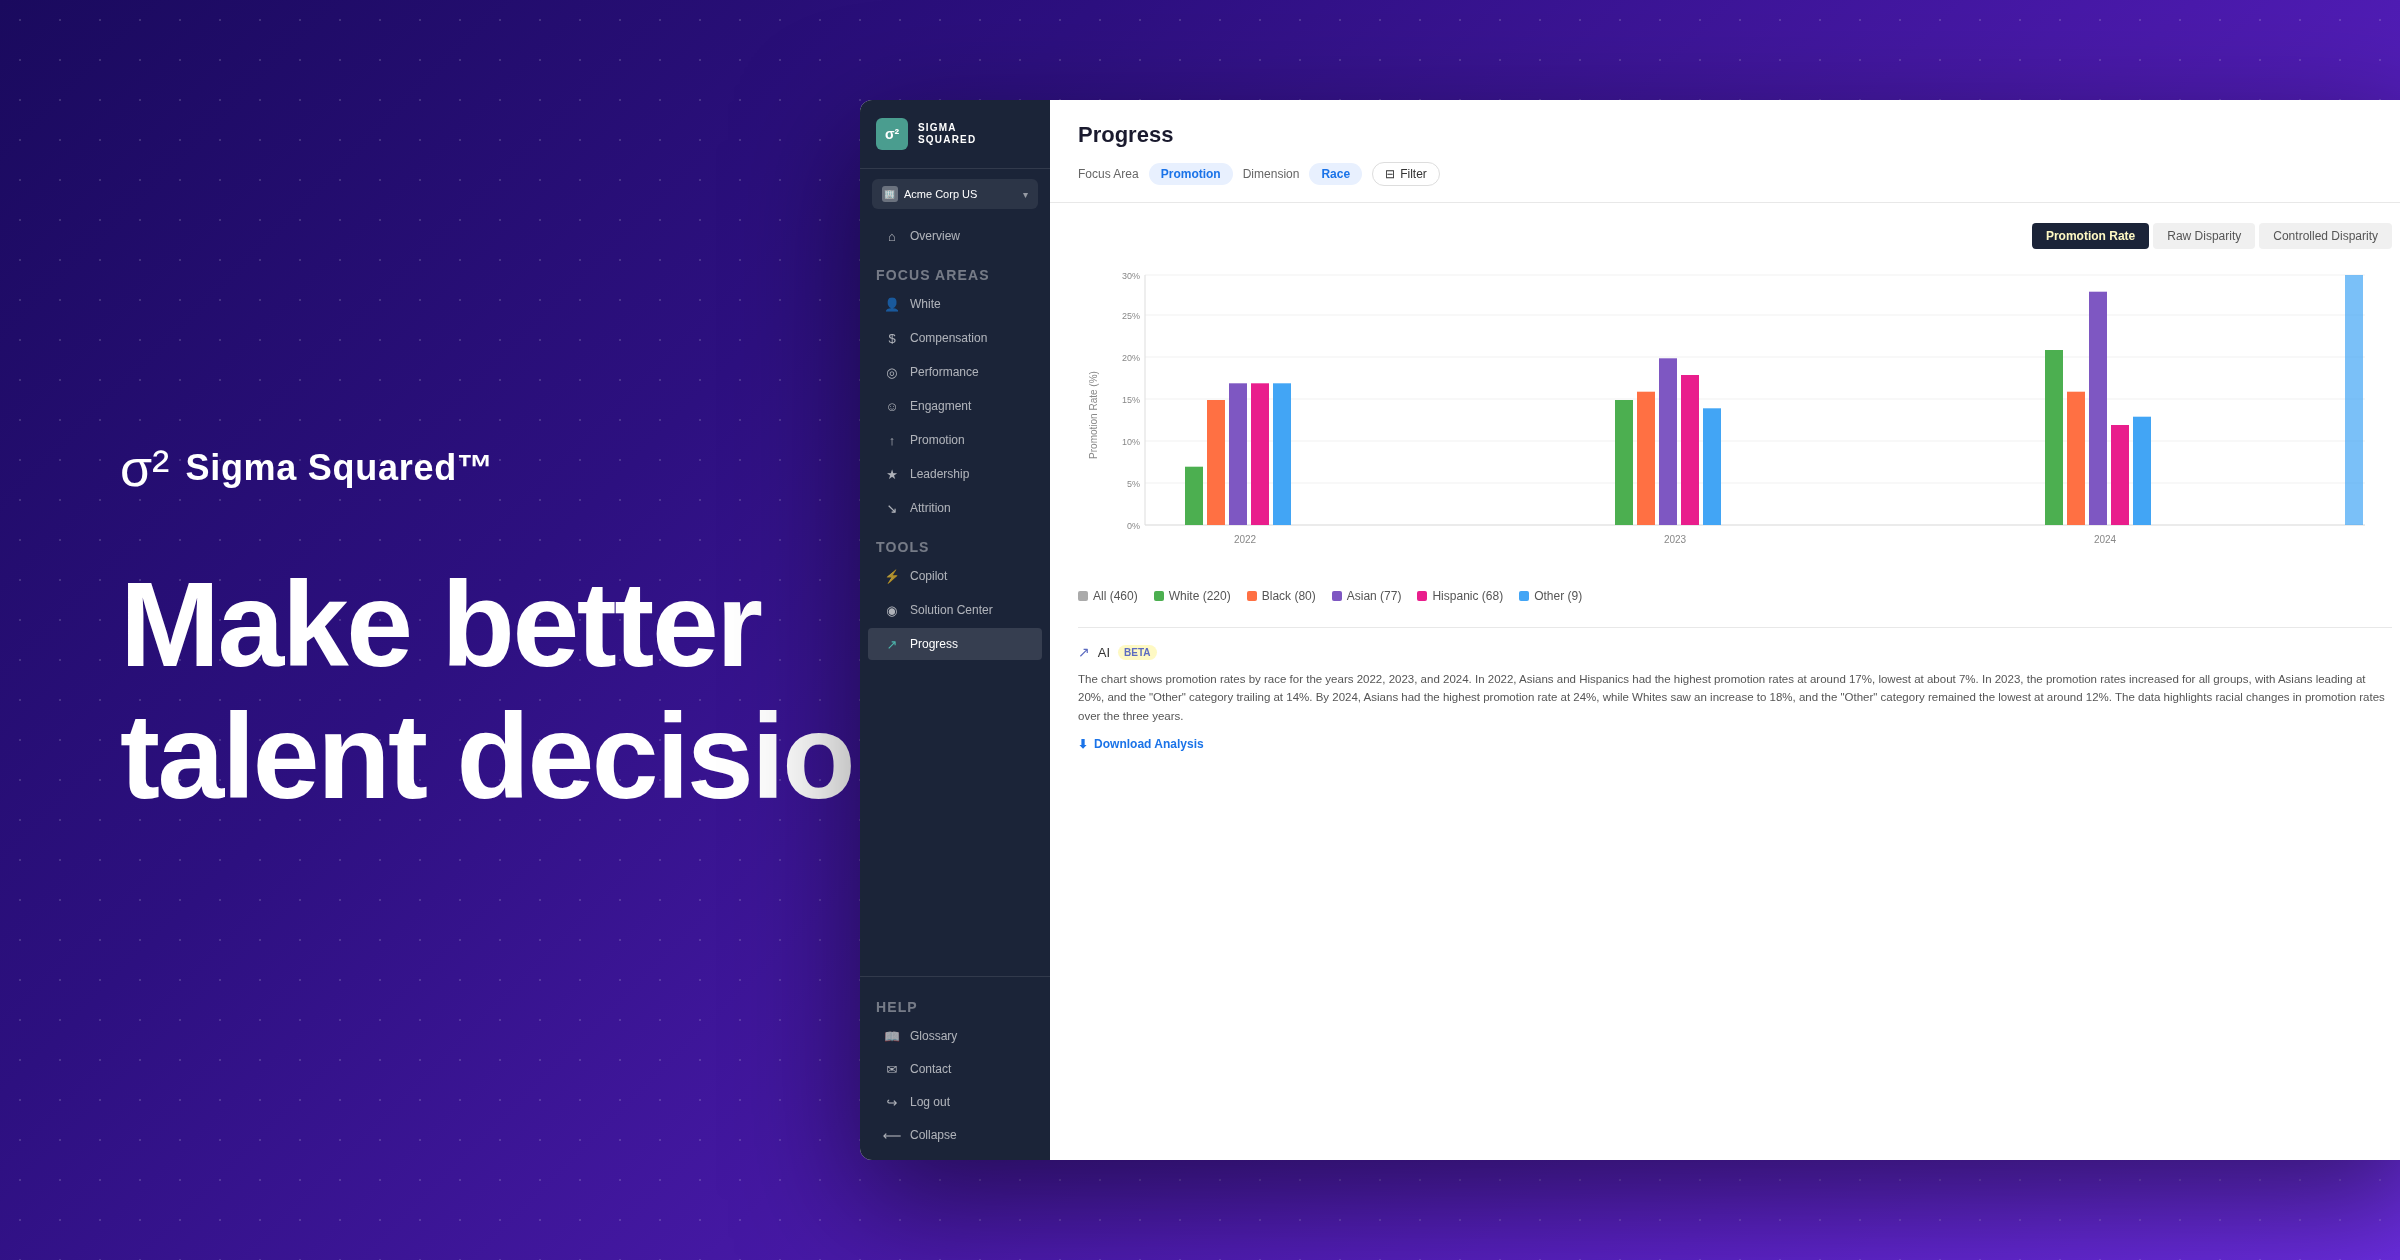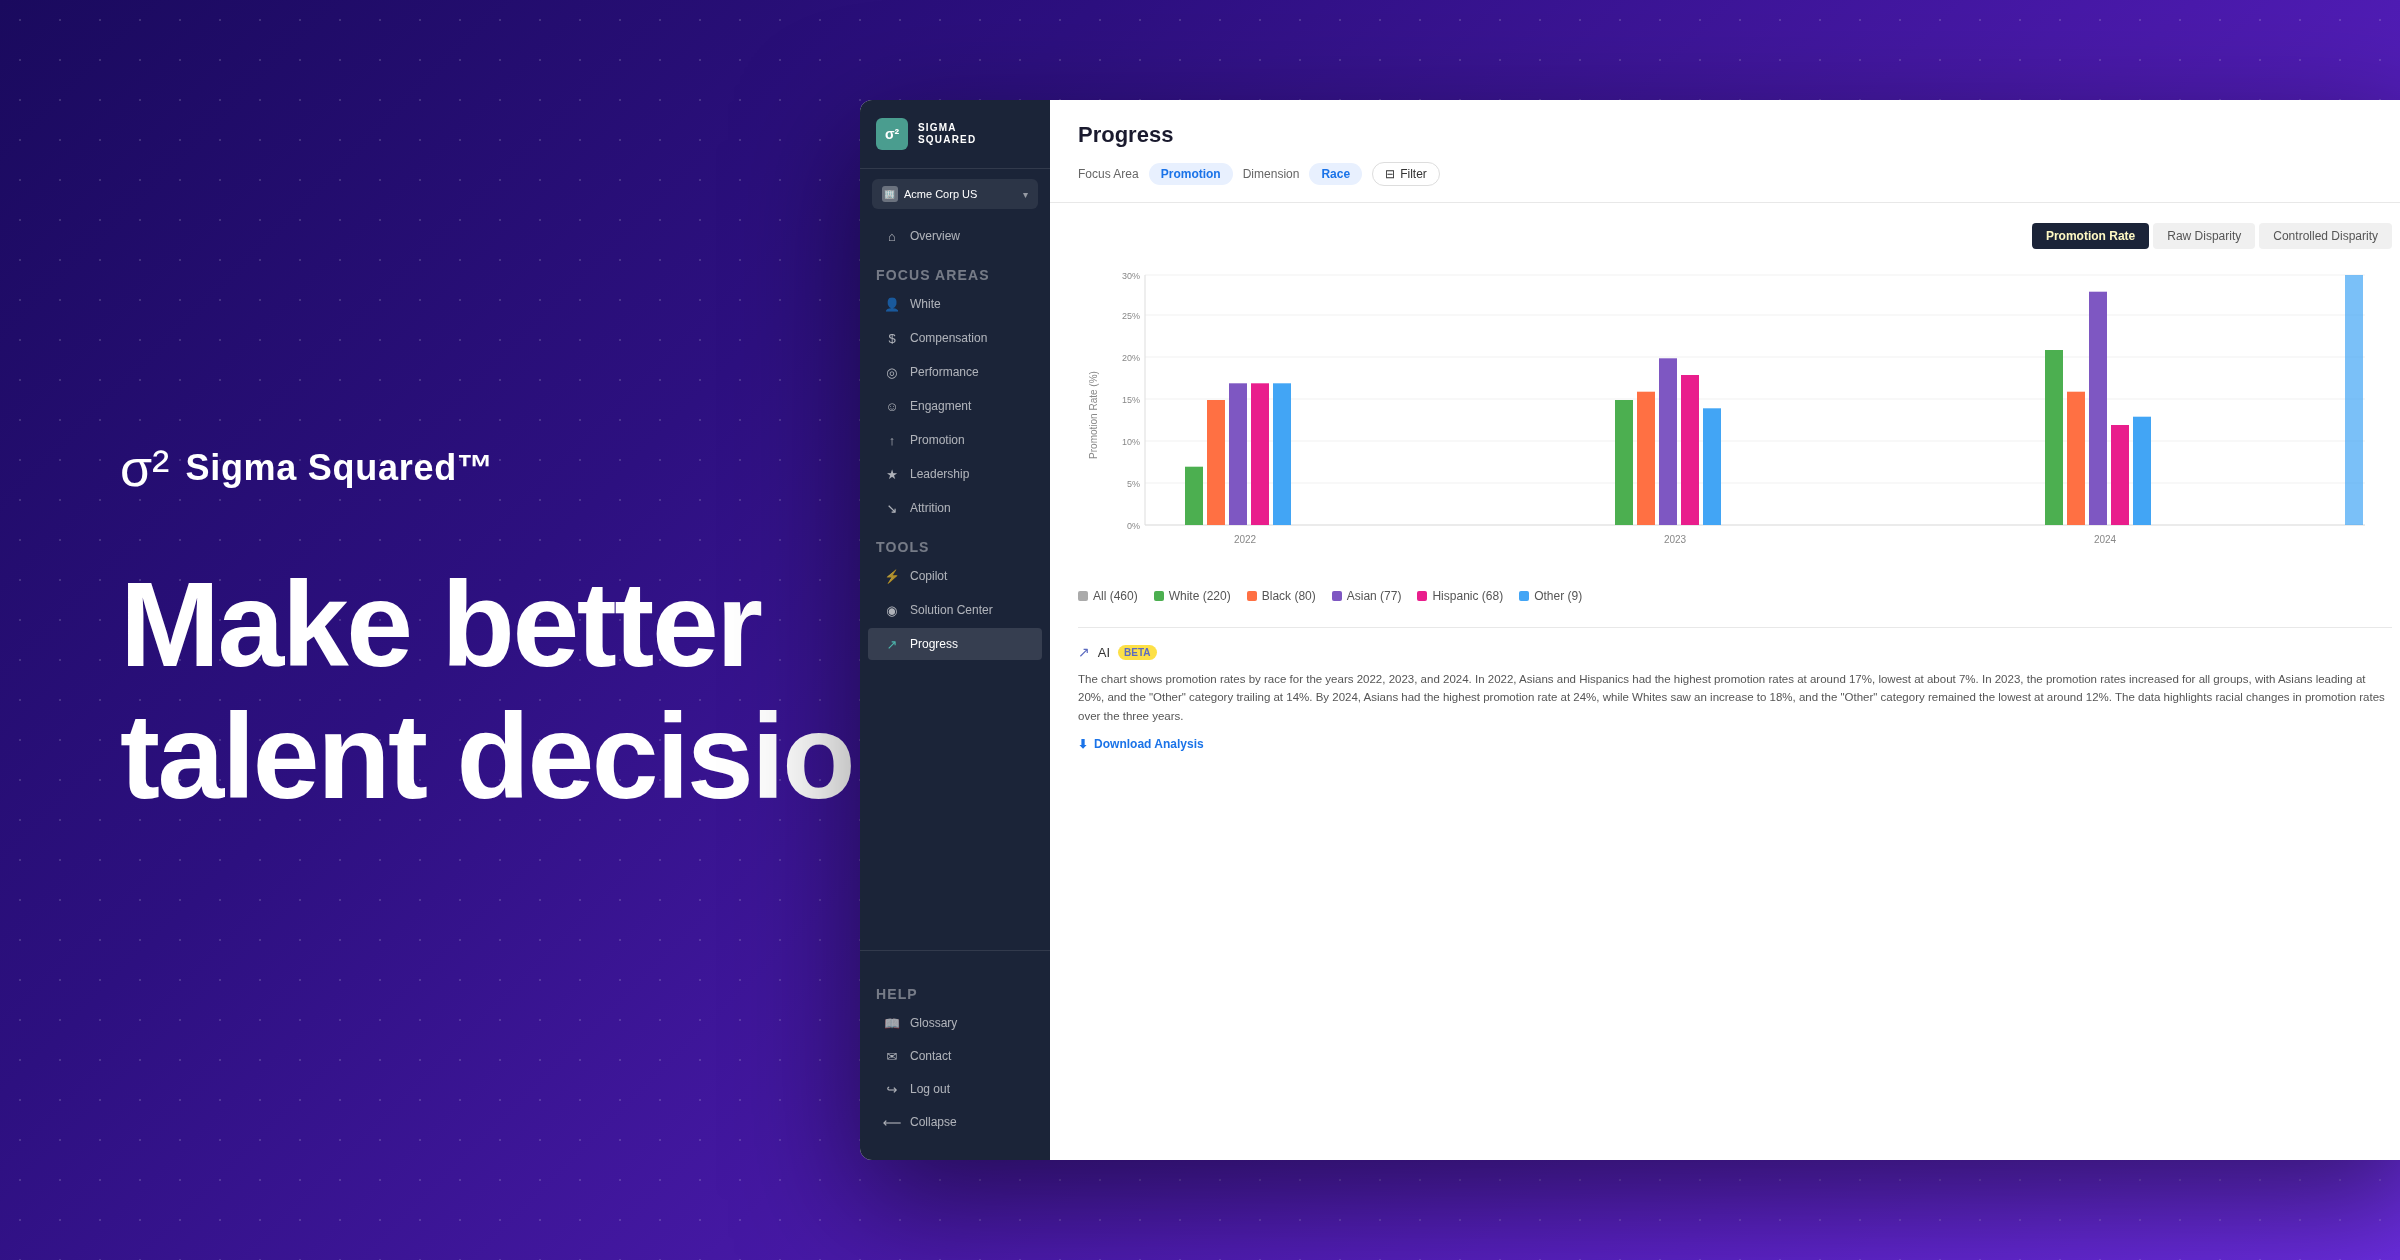--- a/index.html
+++ b/index.html
@@ -339,21 +339,21 @@
     .ai-beta-label {
       font-size: 13px;
       font-weight: 400;
       color: #333;
     }
 
     .ai-beta-badge {
       font-size: 10px;
       font-weight: 700;
       color: #5c6bc0;
-      background: #fde047;
+      background: #fef9c3;
       padding: 2px 6px;
       border-radius: 10px;
     }
 
     .ai-beta-text {
       font-size: 11.5px;
       color: #555;
       line-height: 1.6;
       margin-bottom: 12px;
     }
@@ -363,21 +363,21 @@
       align-items: center;
       gap: 6px;
       font-size: 12px;
       color: #1a73e8;
       font-weight: 600;
       cursor: pointer;
     }
 
     
     .sidebar-help {
-      padding: 21px 0;
+      padding: 8px 0;
       border-top: 1px solid rgba(255,255,255,0.1);
     }
   </style>
 </head>
 <body>
 
 <div class="bg"></div>
 
 <div class="left-panel">
   <div class="brand-logo">

